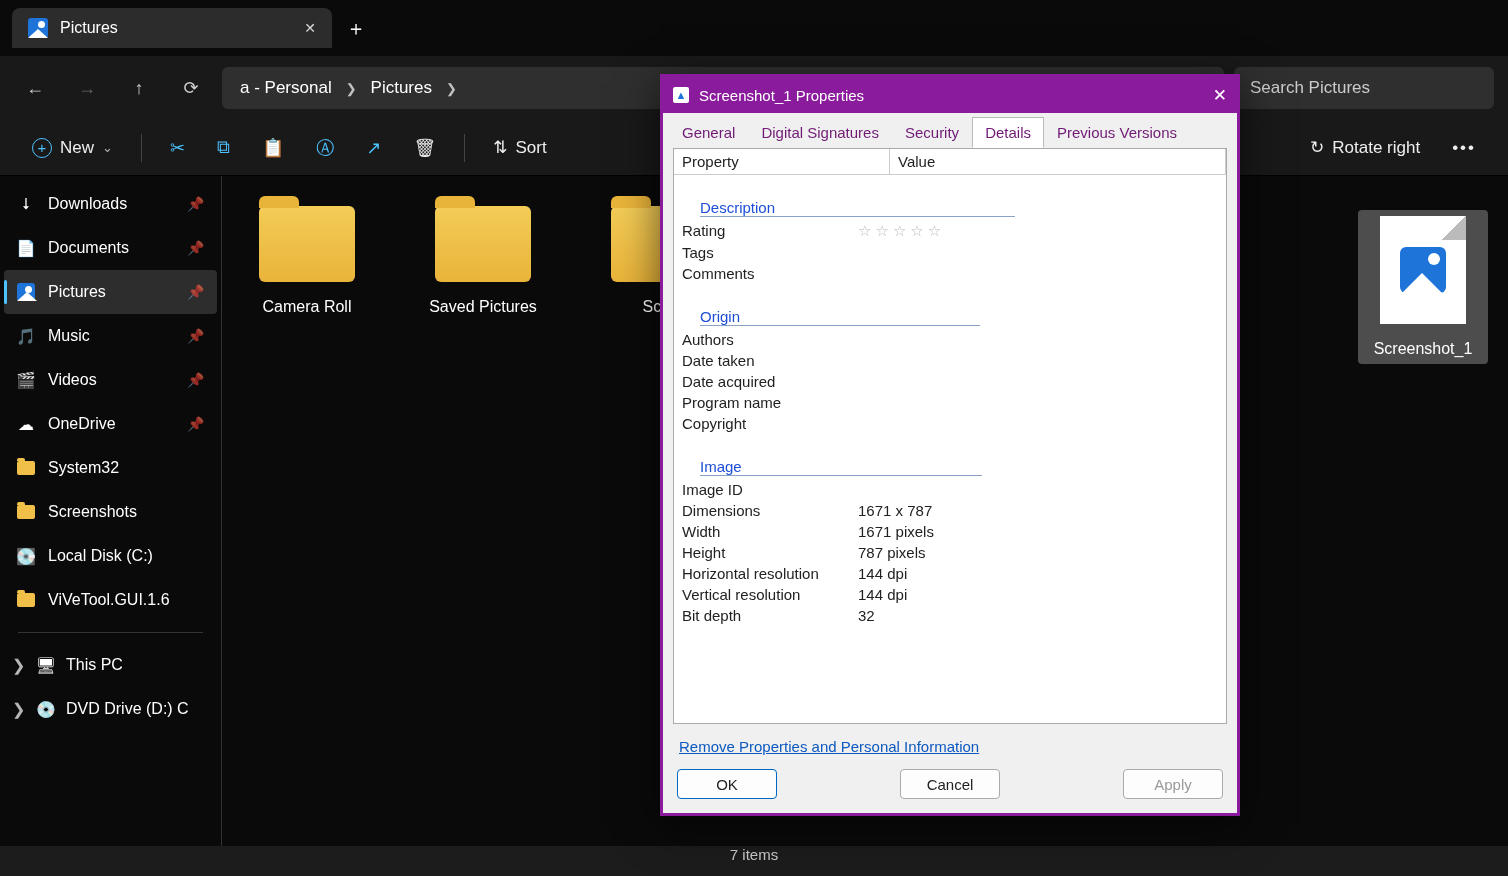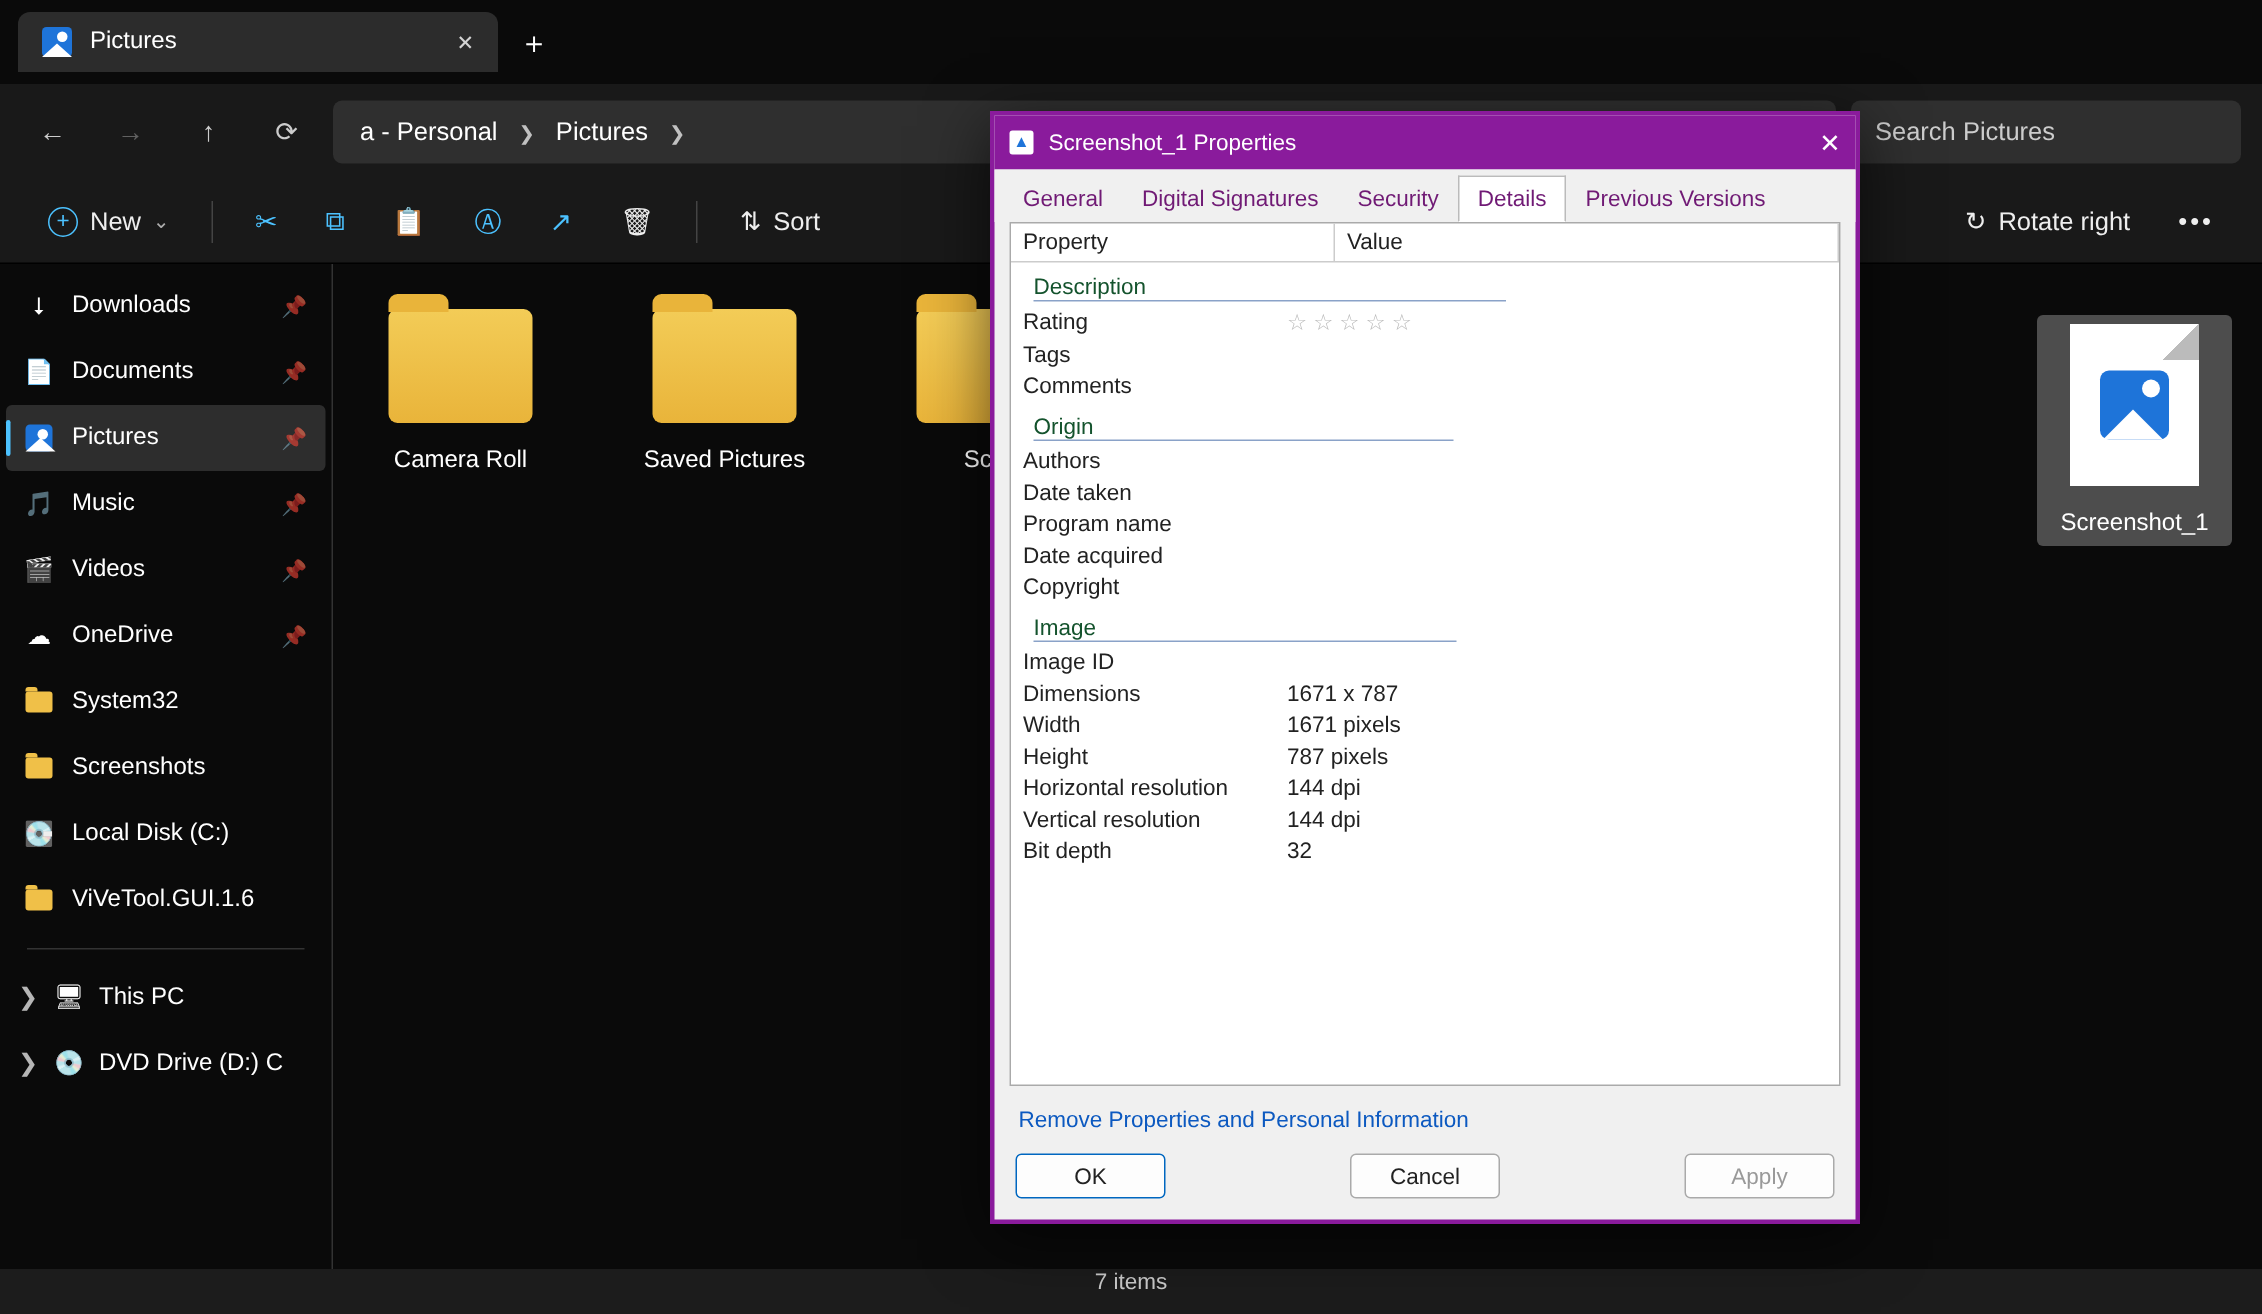--- a/index.html
+++ b/index.html
@@ -62,27 +62,27 @@
   .dlg-title .x{margin-left:auto;font-size:17px;}
   .dico{width:16px;height:16px;background:#fff;border-radius:2px;display:flex;align-items:center;justify-content:center;color:#1e74d9;font-size:11px;}
   .dtabs{display:flex;gap:0;background:#f0f0f0;padding:4px 6px 0;color:#701a75;font-size:15px;}
   .dtab{padding:6px 12px;border:1px solid transparent;}
   .dtab.act{background:#fff;border:1px solid #bbb;border-bottom:1px solid #fff;}
   .dbody{flex:1;background:#fff;margin:0 10px 8px;border:1px solid #aaa;overflow:hidden;position:relative;display:flex;flex-direction:column;}
   .dhdr{display:flex;border-bottom:1px solid #ccc;color:#222;font-size:15px;}
   .dhdr div{padding:4px 8px;border-right:1px solid #ccc;}
   .dhdr .c1{width:216px;} .dhdr .c2{flex:1;}
   .dcontent{flex:1;overflow:auto;color:#222;font-size:15px;padding-bottom:4px;}
-  .dgroup{color:#14532d;padding:4px 15px;margin-top:4px;}
+  .dgroup{color:#1d4ed8;padding:4px 26px;margin-top:20px;}
   .dgroup span{border-bottom:1px solid #8aa2c8;padding-right:240px;}
   .drow{display:flex;padding:2px 8px;}
   .drow .k{width:176px;} .drow .v{flex:1;}
   .stars{color:#bbb;letter-spacing:4px;}
   .dbody::-webkit-scrollbar{width:18px;}
-  .link{color:#0c59c0;font-size:15px;padding:6px 16px;}
+  .link{color:#0c59c0;text-decoration:underline;font-size:15px;padding:6px 16px;}
   .dbtns{display:flex;gap:10px;justify-content:space-between;padding:8px 14px 14px;}
   .wbtn{min-width:100px;height:30px;border:1px solid #aaa;background:#fdfdfd;color:#222;font-size:15px;border-radius:4px;}
   .wbtn.def{border:1.5px solid #0067c0;}
   .wbtn.dis{color:#999;}
 </style>
 </head>
 <body>
 
 <div class="tabrow">
   <div class="tab">
@@ -256,25 +256,25 @@
         <div class="dgroup"><span>Origin</span></div>
         <div class="drow">
           <div class="k">Authors</div>
           <div class="v "></div>
         </div>
         <div class="drow">
           <div class="k">Date taken</div>
           <div class="v "></div>
         </div>
         <div class="drow">
+          <div class="k">Date acquired</div>
+          <div class="v "></div>
+        </div>
+        <div class="drow">
           <div class="k">Program name</div>
-          <div class="v "></div>
-        </div>
-        <div class="drow">
-          <div class="k">Date acquired</div>
           <div class="v "></div>
         </div>
         <div class="drow">
           <div class="k">Copyright</div>
           <div class="v "></div>
         </div>
         <div class="dgroup"><span>Image</span></div>
         <div class="drow">
           <div class="k">Image ID</div>
           <div class="v "></div>

